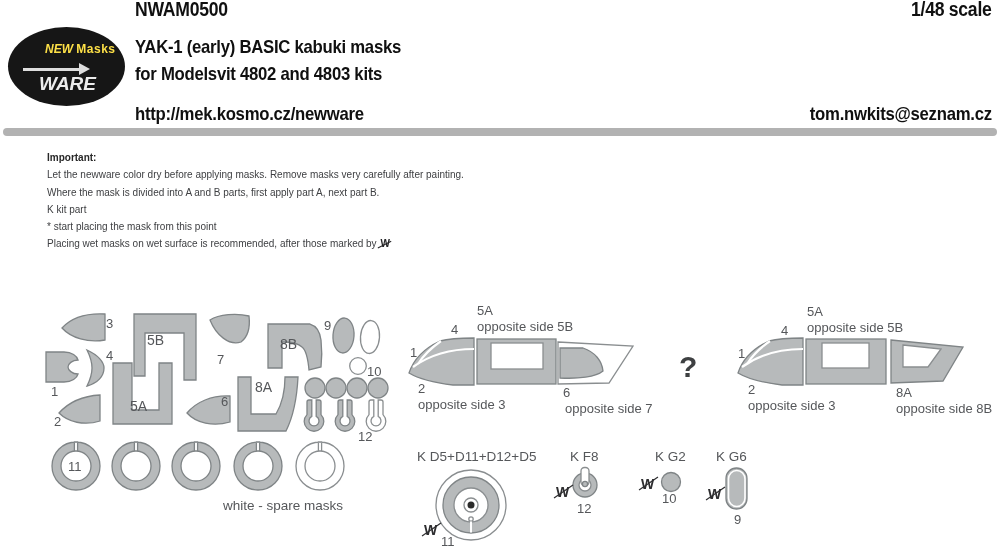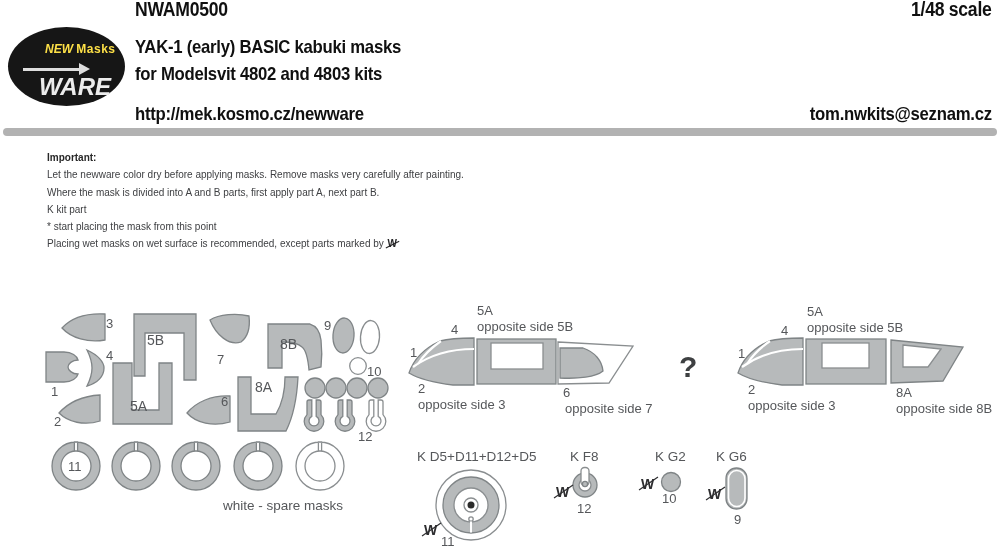--- a/index.html
+++ b/index.html
@@ -19,21 +19,21 @@
 
   
   .logo{position:absolute;left:8px;top:27px;width:117px;height:79px;background:#161616;
         border-radius:50%;}
   .logo .l1{position:absolute;left:11px;top:15px;font-size:12px;font-weight:700;
             font-style:italic;color:#fde047;white-space:nowrap;margin-left:26px;}
   .logo .l1 .m2{font-style:normal;letter-spacing:0.5px;}
   .logo .arrow{position:absolute;left:15px;top:41px;width:56px;height:3px;background:#dedede;}
   .logo .arrow::after{content:"";position:absolute;right:-11px;top:-5px;width:0;height:0;
         border-left:11px solid #dedede;border-top:6px solid transparent;border-bottom:6px solid transparent;}
-  .logo .l2{position:absolute;left:31px;top:46px;font-size:24px;font-weight:700;
+  .logo .l2{position:absolute;left:31px;top:46px;font-size:19px;font-weight:700;
             font-style:italic;color:#ececec;}
 
   
   .bar{position:absolute;left:3px;right:3px;top:128px;height:8px;border-radius:4px;background:#b2b2b2;}
 
   
   .instr{position:absolute;left:47px;top:149px;font-size:10px;line-height:17.3px;color:#3f4043;}
   .instr .head{font-weight:700;color:#282828;}
   .wmark{font-weight:700;color:#252527;position:relative;display:inline-block;padding:0 1px;}
   .wmark::after{content:"";position:absolute;left:-2px;right:-2px;top:52%;
@@ -73,21 +73,21 @@
 
   <div class="bar"></div>
 
   <div class="instr">
     <div class="head">Important:</div>
     <div>Let the newware color dry before applying masks. Remove masks very carefully after painting.</div>
     <div>Where the mask is divided into A and B parts, first apply part A, next part B.</div>
     <div>K kit part</div>
     <div>*  start placing the mask from this point</div>
     <div>
-      <span>Placing wet masks on wet surface is recommended, except parts marked by</span>
+      <span>Placing wet masks on wet surface is recommended, after those marked by</span>
       <span class="wmark">W</span>
     </div>
   </div>
 
   <svg class="diag" width="1000" height="260" viewBox="0 287 1000 260">
     <defs>
       <path id="hs" fill-rule="nonzero" d="M -7,-19 Q -7,-21 -5,-21 L -2.2,-21 L -2.2,-4.55 A 5,5 0 1 0 2.2,-4.55 L 2.2,-21 L 5,-21 Q 7,-21 7,-19 L 7,-6.4 A 9.8,9.8 0 1 1 -7,-6.4 Z"></path>
       <path id="ring" fill-rule="evenodd" d="M-24,0 A24,24 0 1 0 24,0 A24,24 0 1 0 -24,0 Z M-15,0 A15,15 0 1 0 15,0 A15,15 0 1 0 -15,0 Z M-1.6,-24 L1.6,-24 L1.6,-15 L-1.6,-15 Z"></path>
     </defs>
 

